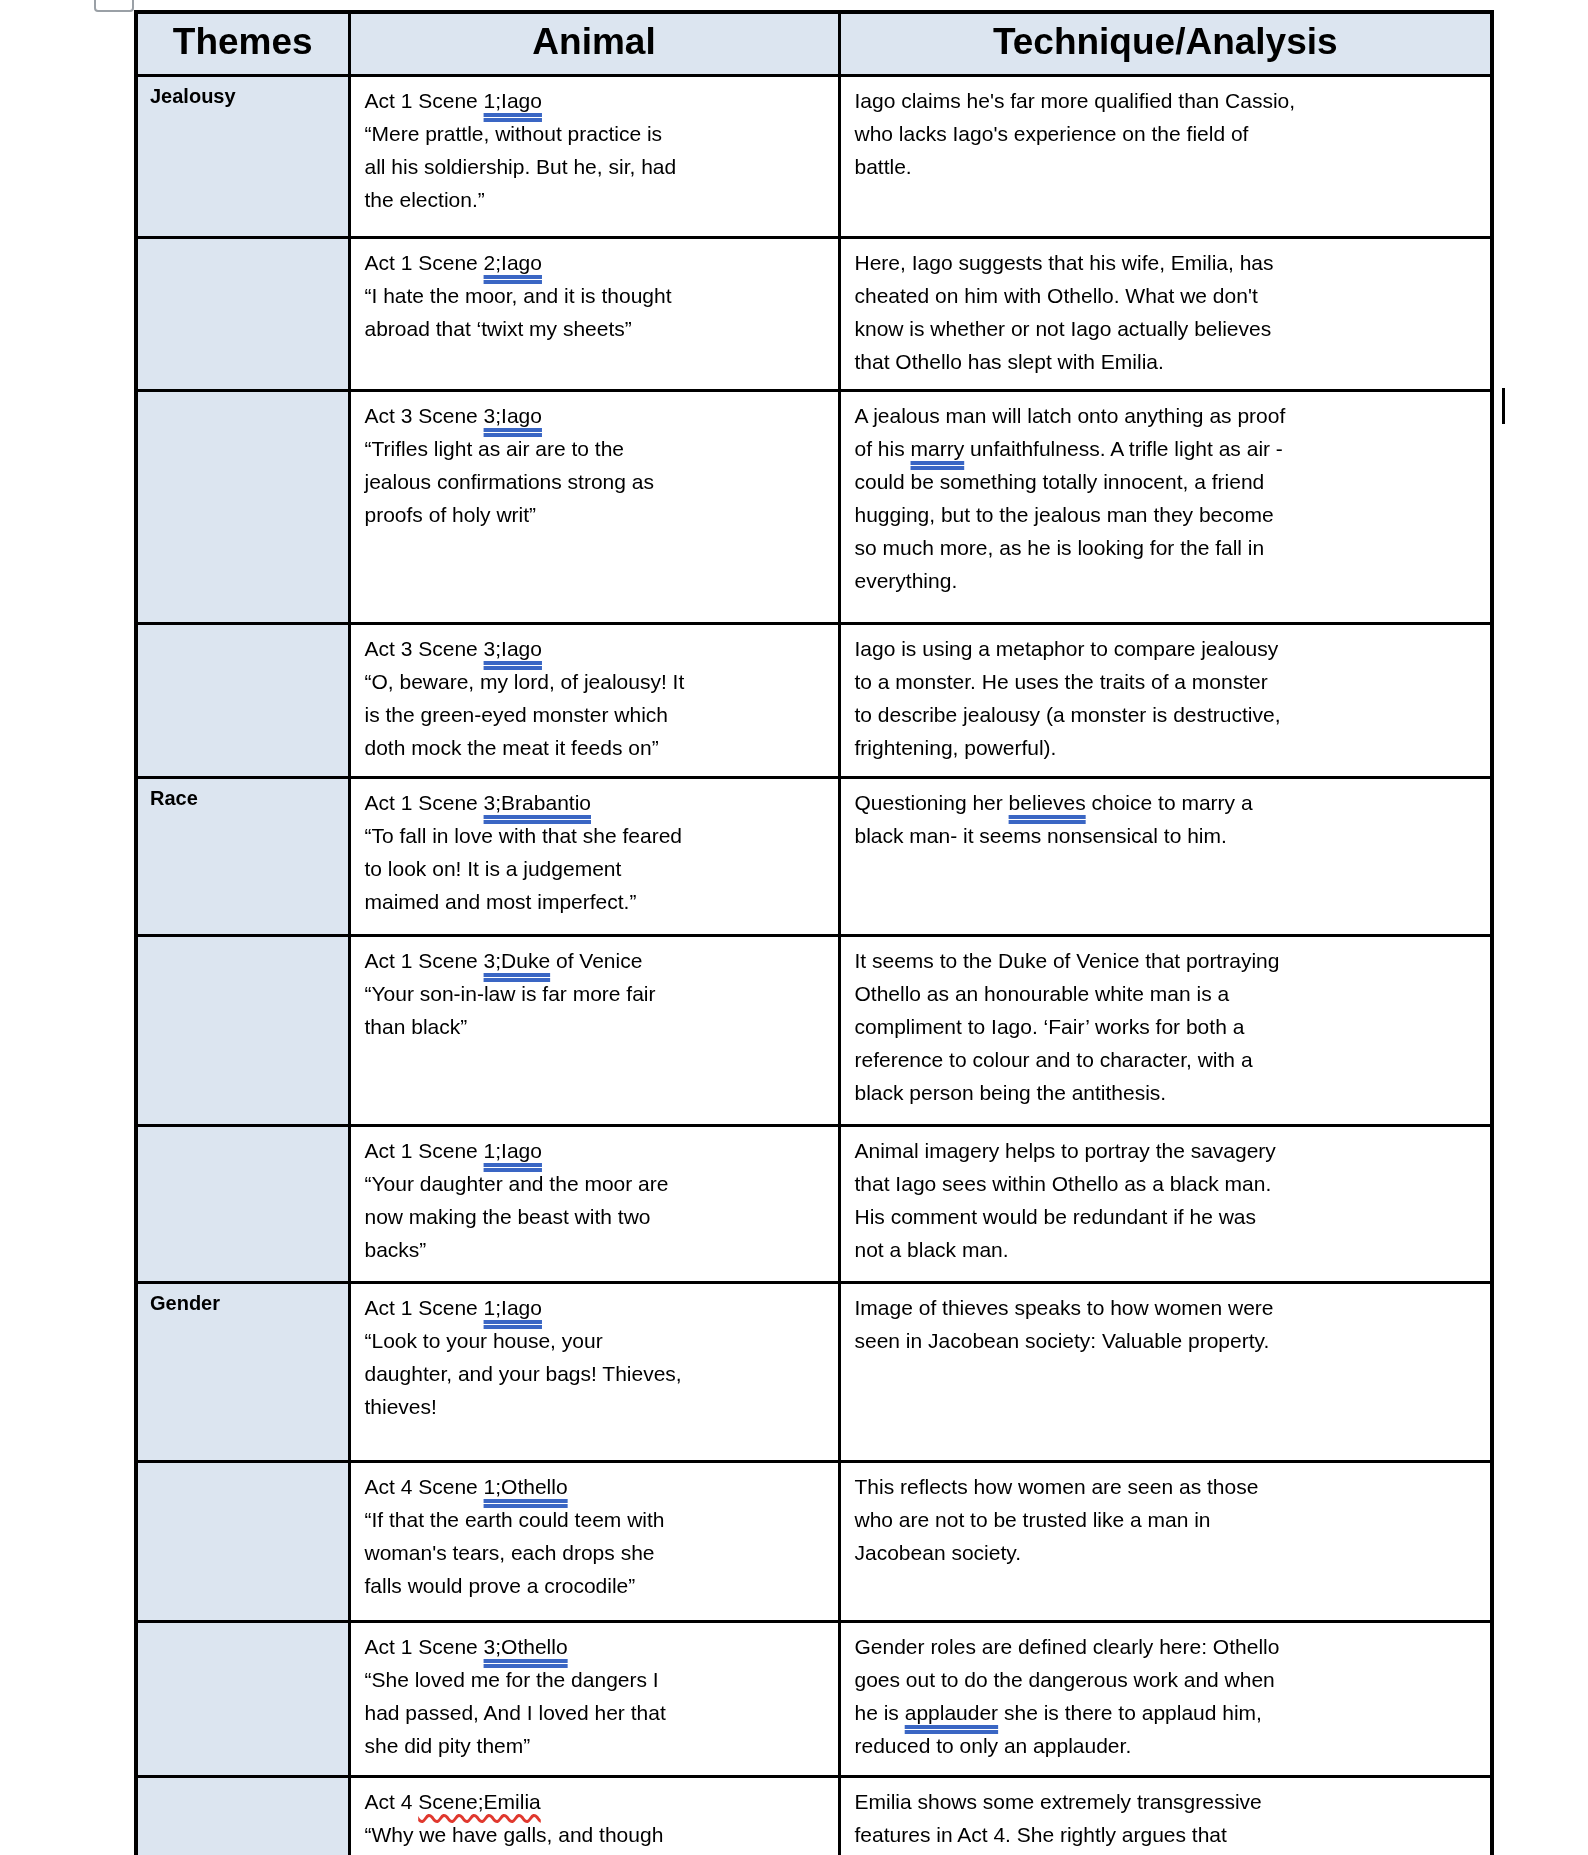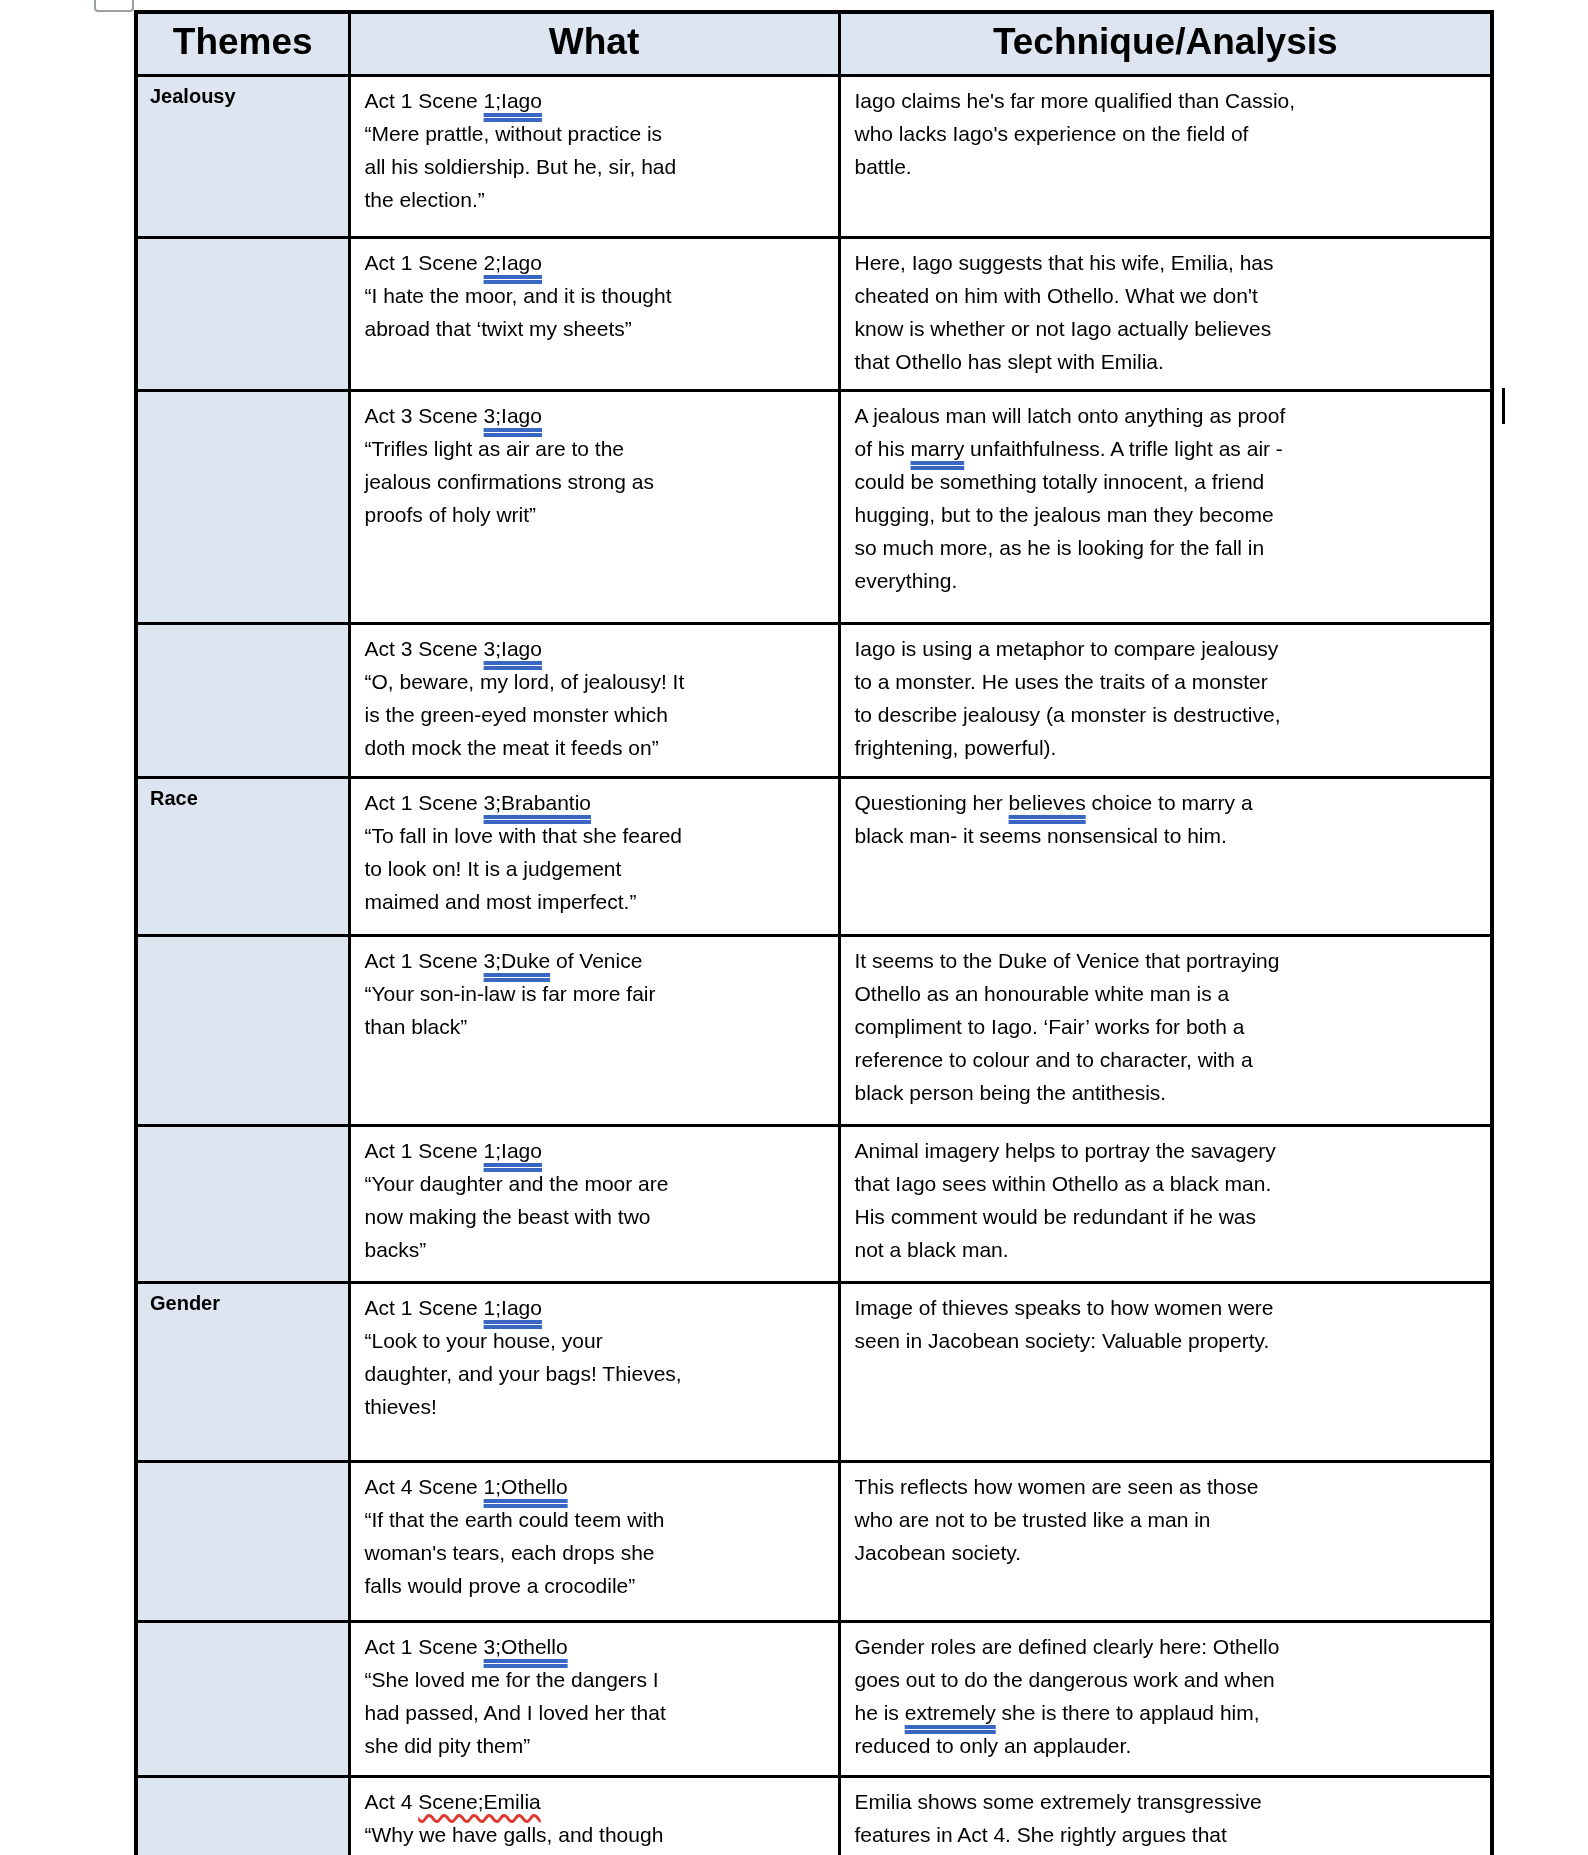--- a/index.html
+++ b/index.html
@@ -65,21 +65,21 @@
 
 <table class="doc-table">
   <colgroup>
     <col style="width:213px">
     <col style="width:490px">
     <col style="width:653px">
   </colgroup>
   <thead>
     <tr>
       <th>Themes</th>
-      <th>What</th>
+      <th>Animal</th>
       <th>Technique/Analysis</th>
     </tr>
   </thead>
   <tbody id="table-body">
       <tr style="height: 162px;">
         <td class="col-theme"><span>Jealousy</span></td>
         <td class="col-quote"><span>Act 1 Scene </span><span class="u-g">1;Iago</span><span>
 “Mere prattle, without practice is
 all his soldiership. But he, sir, had
 the election.”</span></td>
@@ -172,21 +172,21 @@
 Jacobean society.</span></td>
       </tr>
       <tr style="height: 155px;">
         <td class="col-theme"></td>
         <td class="col-quote"><span>Act 1 Scene </span><span class="u-g">3;Othello</span><span>
 “She loved me for the dangers I
 had passed, And I loved her that
 she did pity them”</span></td>
         <td class="col-analysis"><span>Gender roles are defined clearly here: Othello
 goes out to do the dangerous work and when
-he is </span><span class="u-g">extremely</span><span> she is there to applaud him,
+he is </span><span class="u-g">applauder</span><span> she is there to applaud him,
 reduced to only an applauder.</span></td>
       </tr>
       <tr style="height: 150px;">
         <td class="col-theme"></td>
         <td class="col-quote"><span>Act 4 </span><span class="u-s">Scene;Emilia</span><span>
 “Why we have galls, and though
 we have some grace, yet have we</span></td>
         <td class="col-analysis"><span>Emilia shows some extremely transgressive
 features in Act 4. She rightly argues that
 women are as smart as men, even after being</span></td>

